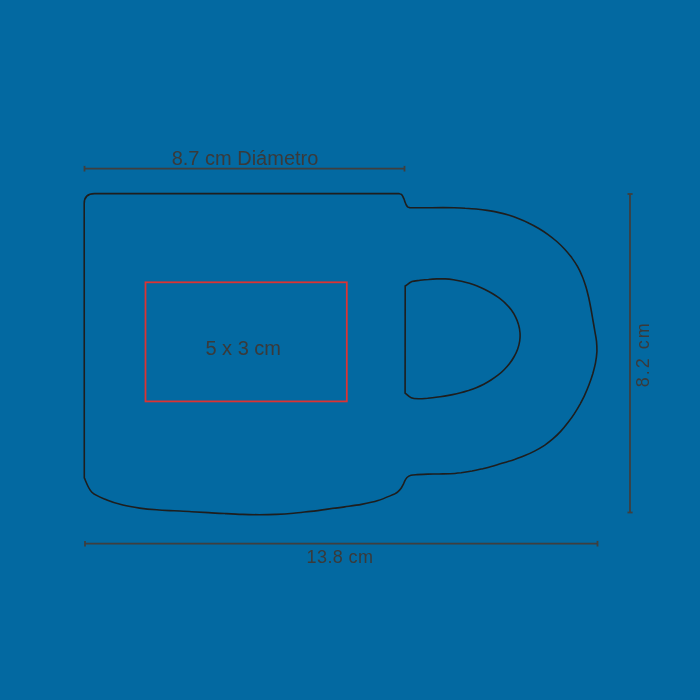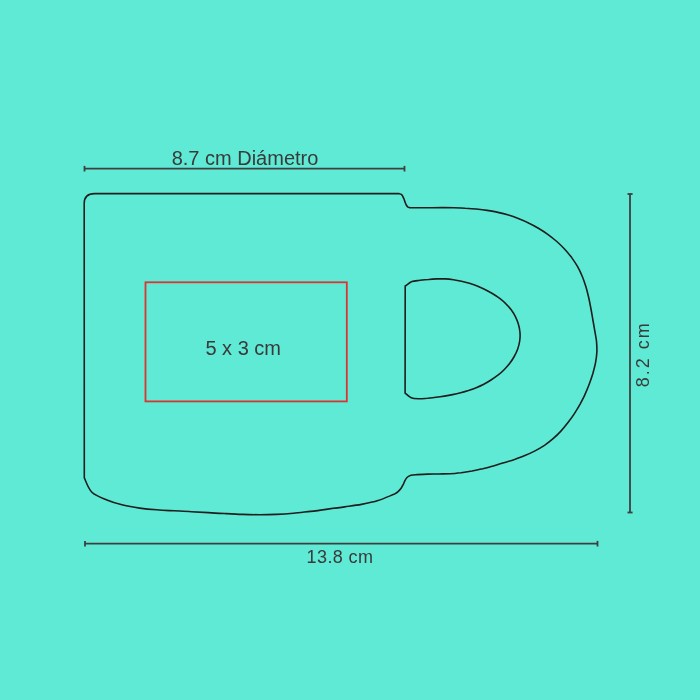--- a/index.html
+++ b/index.html
@@ -1,16 +1,16 @@
 <!DOCTYPE html>
 <html><head>
 <meta charset="utf-8">
 <style>
   html,body{margin:0;padding:0;background:#ffffff;}
-  .page{width:700px;height:700px;position:relative;overflow:hidden;background:#5eead4;}
+  .page{width:700px;height:700px;position:relative;overflow:hidden;background:#0369a1;}
   svg{display:block;}
   text{font-family:"Liberation Sans",sans-serif;fill:#3a3a3a;}
 </style>
 </head>
 <body>
 <div class="page">
 <svg width="700" height="700" viewBox="0 0 700 700" xmlns="http://www.w3.org/2000/svg">
 
   <text x="245" y="164.5" font-size="20" text-anchor="middle">8.7 cm Diámetro</text>
 

